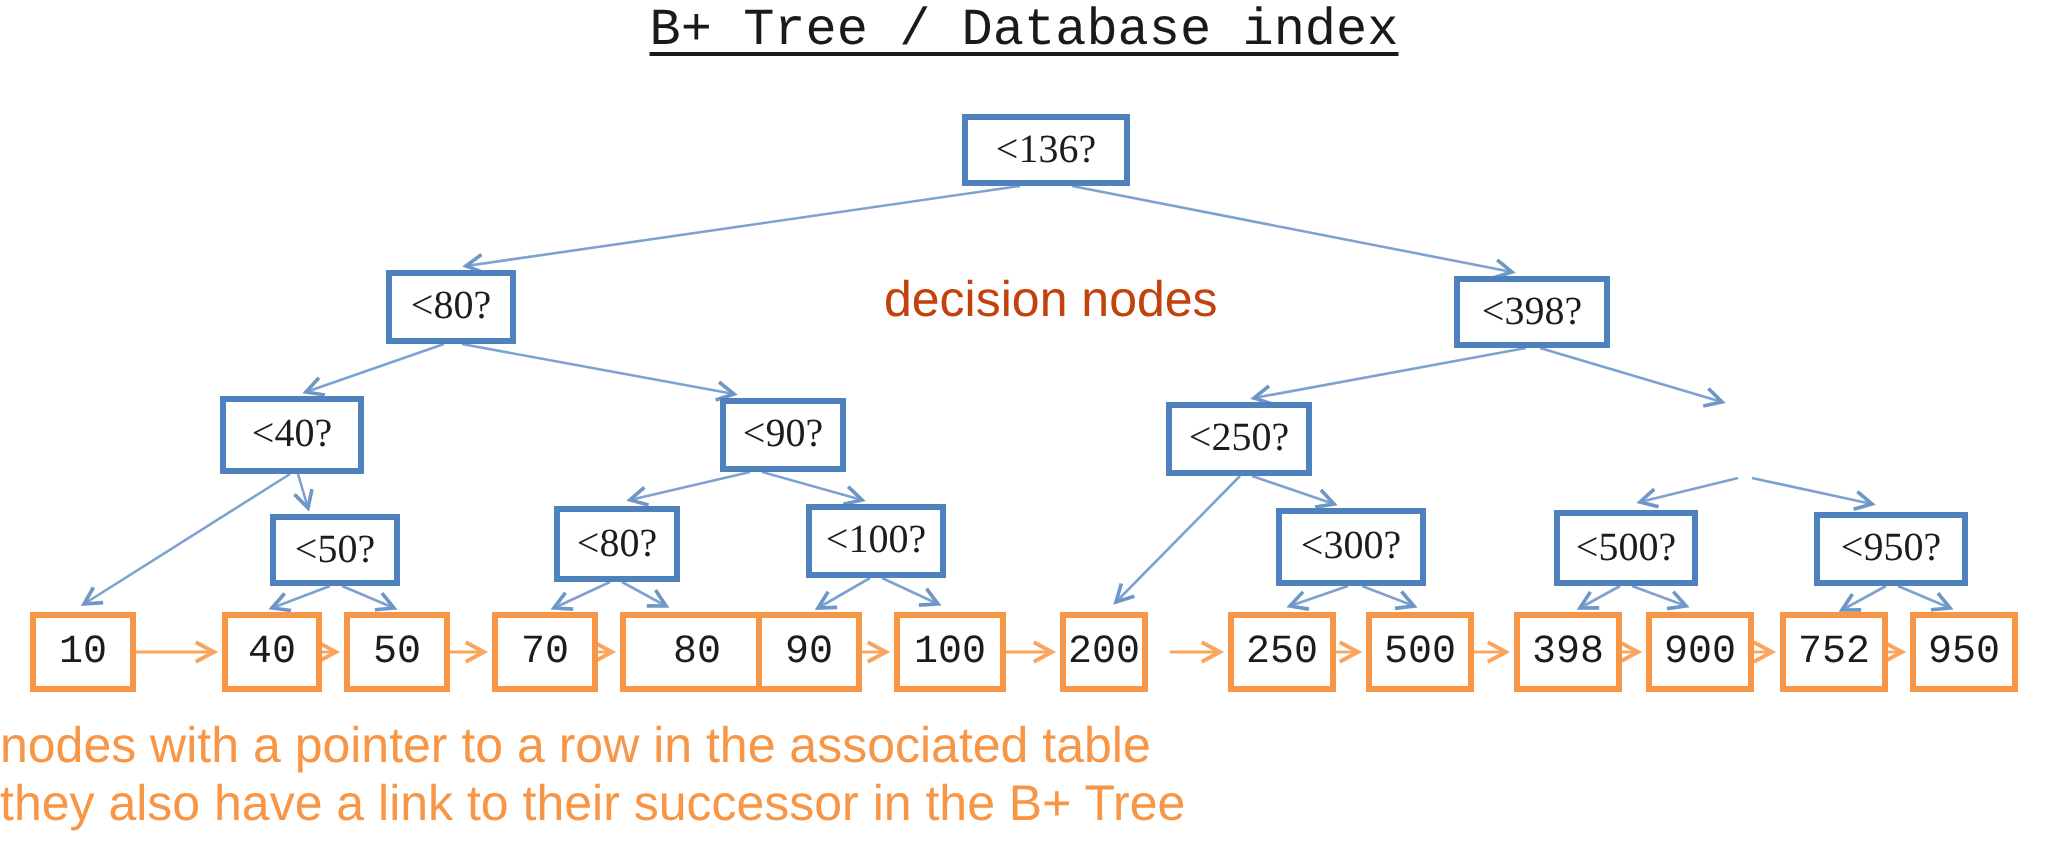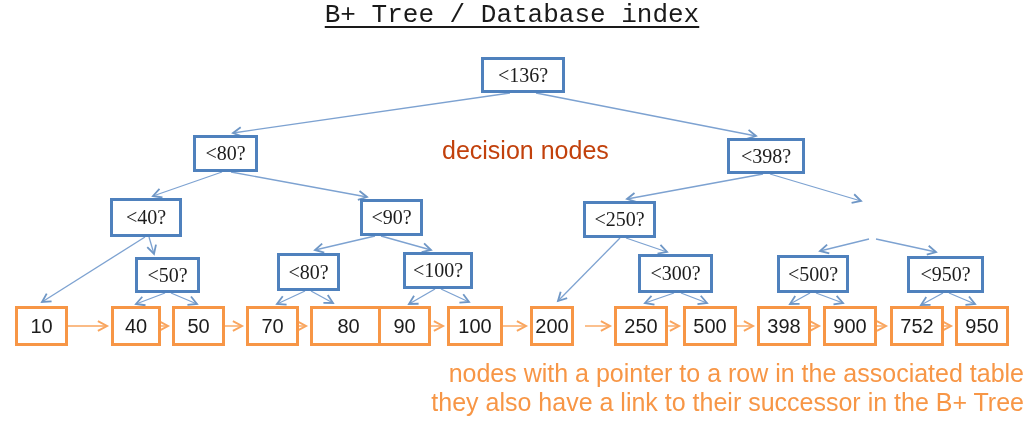--- a/index.html
+++ b/index.html
@@ -42,36 +42,36 @@
   .lnode{
     position:absolute;
     box-sizing:border-box;
     top:306px;
     height:40px;
     border:3px solid #f79646;
     background:#ffffff;
     display:flex;
     align-items:center;
     justify-content:center;
-    font-family:Liberation Sans, sans-serif;
+    font-family:Liberation Mono, monospace;
     font-size:20px;
     color:#1c1c1c;
   }
   .decision-label{
     position:absolute;
     left:418px; top:136px;
     font-size:25px;
     color:#c2410c;
     font-family:Liberation Sans, sans-serif;
     margin-left:24px;
   }
   .caption{
     position:absolute;
     top:359px; left:0; right:0;
-    text-align:right;
+    text-align:left;
     font-size:25px;
     line-height:29px;
     color:#f79646;
     font-family:"Liberation Sans", sans-serif;
   }
 </style>
 </head>
 <body>
 
 <div id="canvas">

